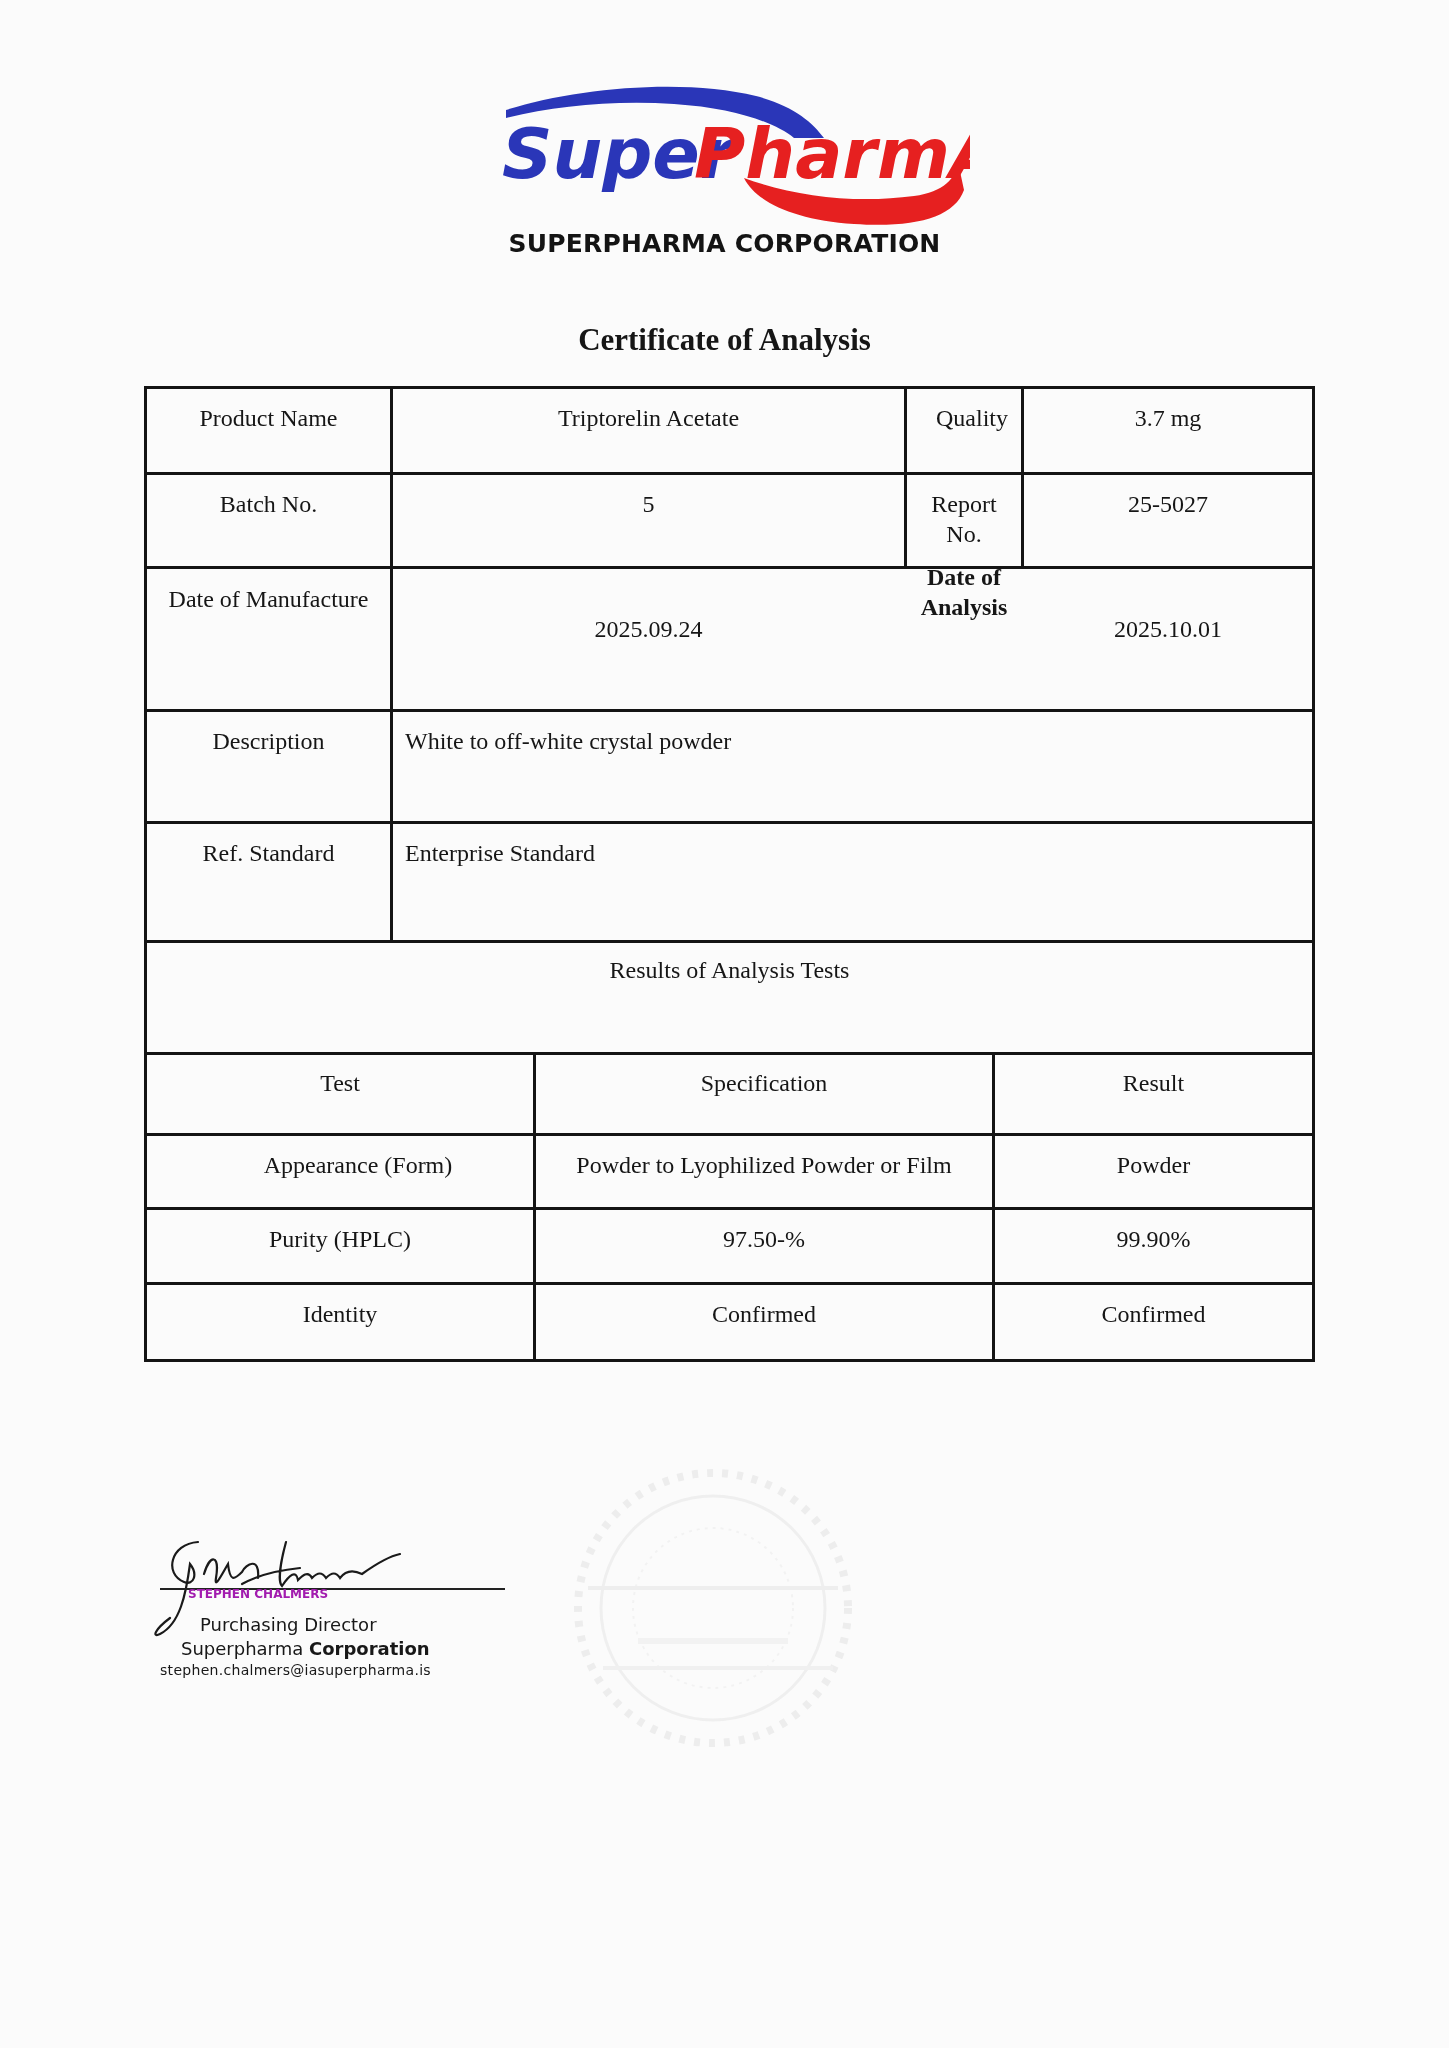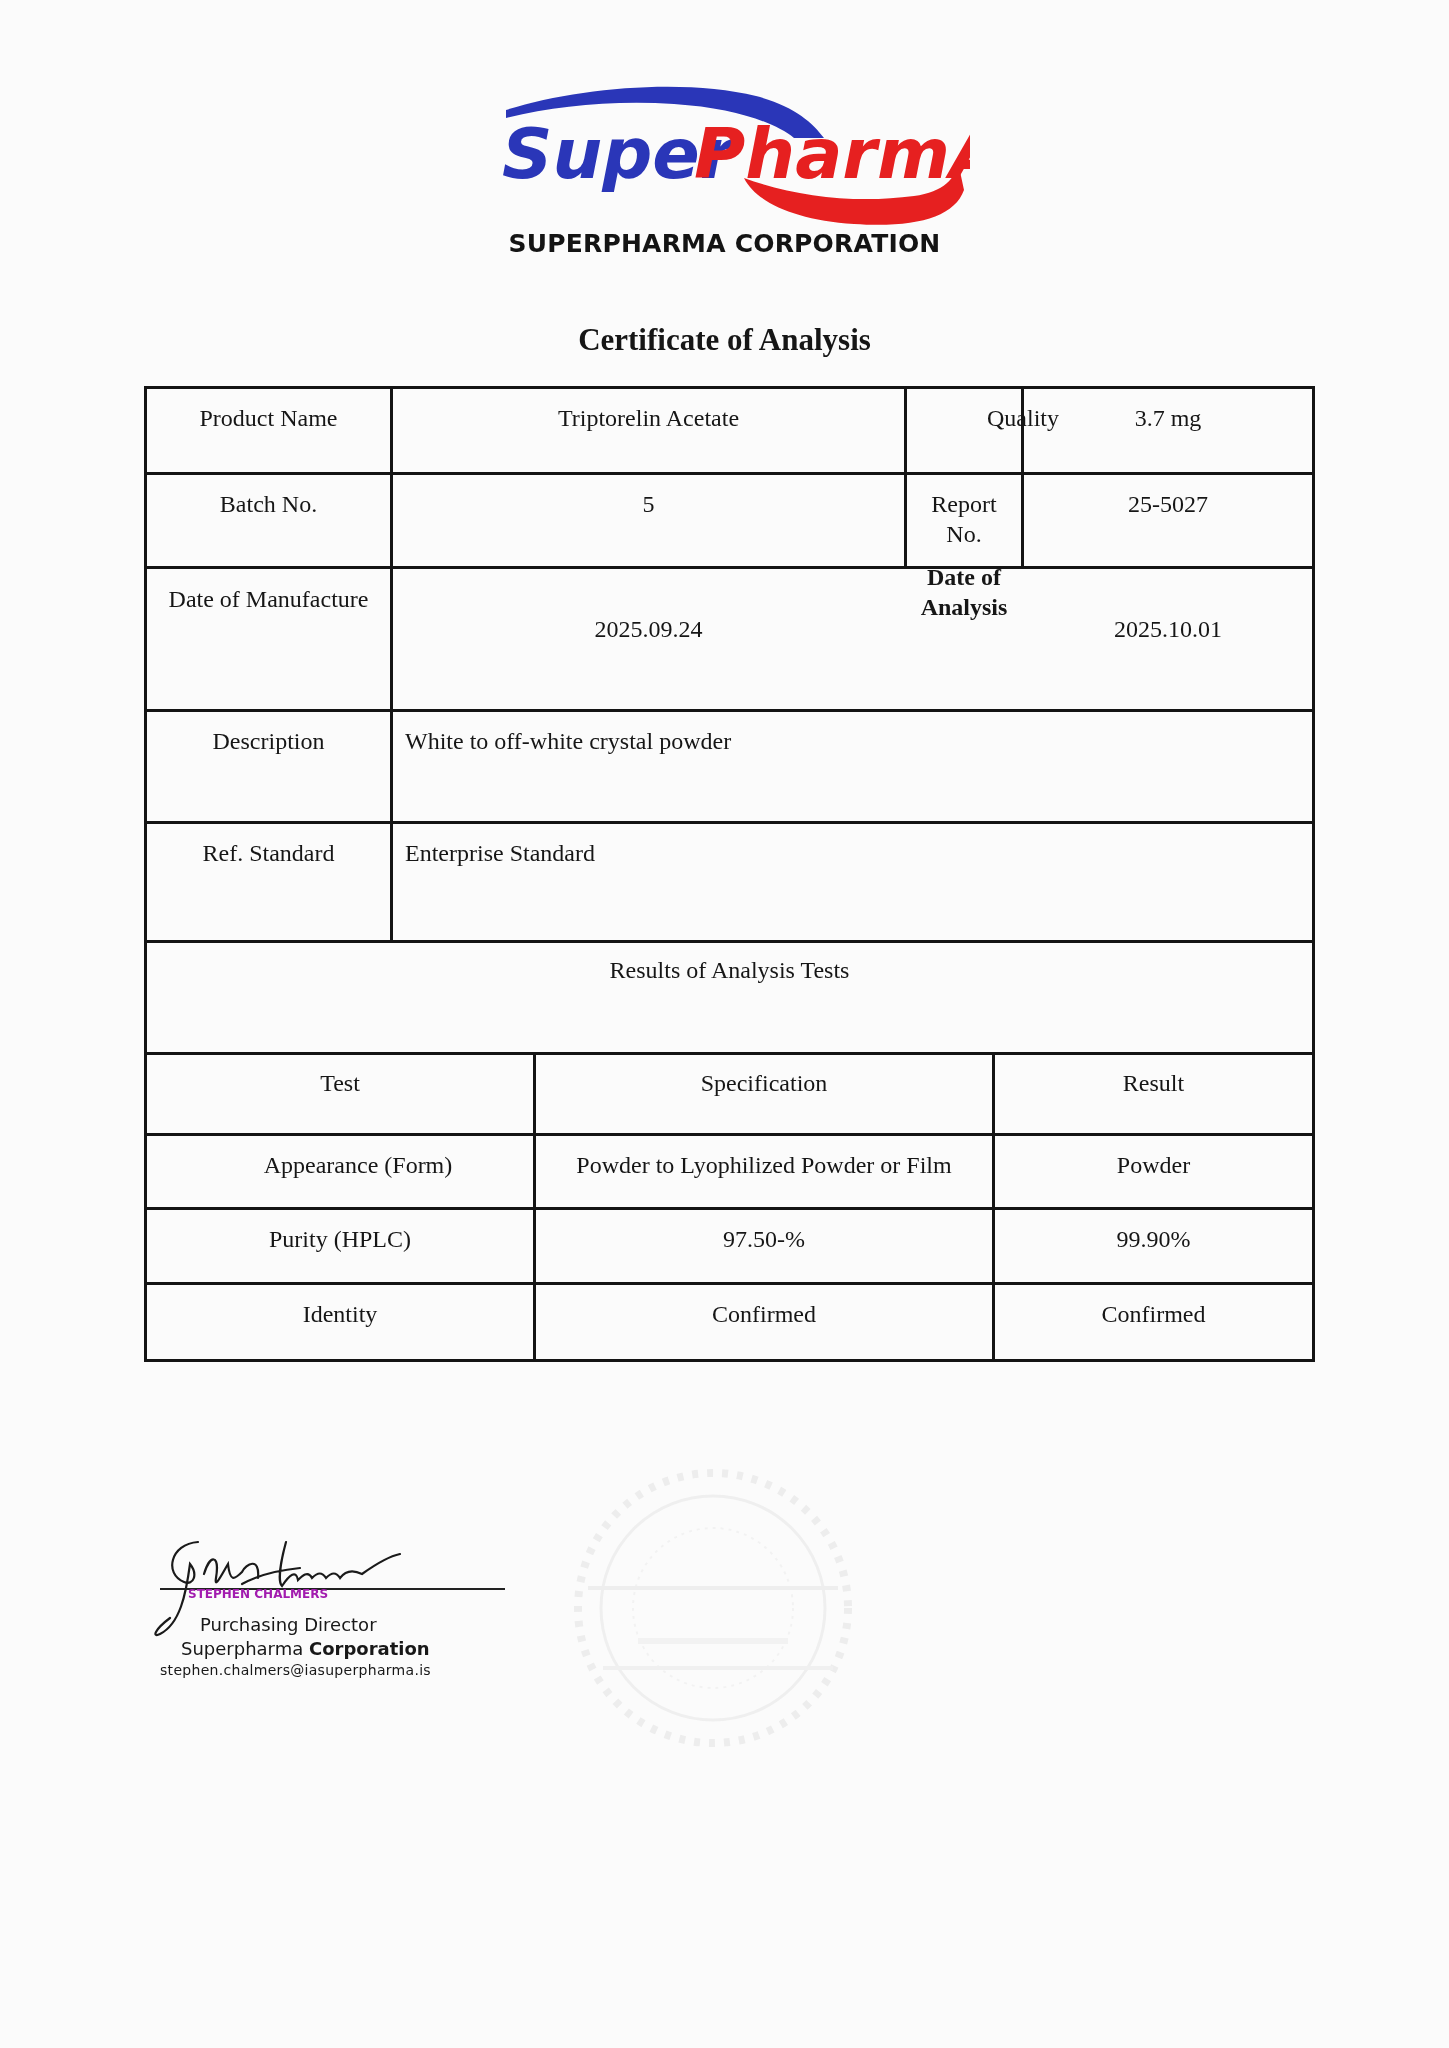--- a/index.html
+++ b/index.html
@@ -53,21 +53,21 @@
   <div class="line" style="left:390px;top:386px;width:3px;height:556px;"></div>
   <div class="line" style="left:904px;top:386px;width:3px;height:183px;"></div>
   <div class="line" style="left:1021px;top:386px;width:3px;height:183px;"></div>
 
   <div class="line" style="left:533px;top:1052px;width:3px;height:310px;"></div>
   <div class="line" style="left:992px;top:1052px;width:3px;height:310px;"></div>
 </div>
 
 <div class="cell c" style="left:147px;top:403px;width:243px;">Product Name</div>
 <div class="cell c" style="left:393px;top:403px;width:511px;">Triptorelin Acetate</div>
-<div class="cell c" style="left:958px;top:403px;width:130px;">Quality</div>
+<div class="cell c" style="left:907px;top:403px;width:130px;">Quality</div>
 <div class="cell c" style="left:1024px;top:403px;width:288px;">3.7 mg</div>
 
 <div class="cell c" style="left:147px;top:489px;width:243px;">Batch No.</div>
 <div class="cell c" style="left:393px;top:489px;width:511px;">
   <div>5</div>
 </div>
 <div class="cell c" style="left:907px;top:489px;width:114px;">
   <div>Report</div>
   <div>No.</div>
 </div>

